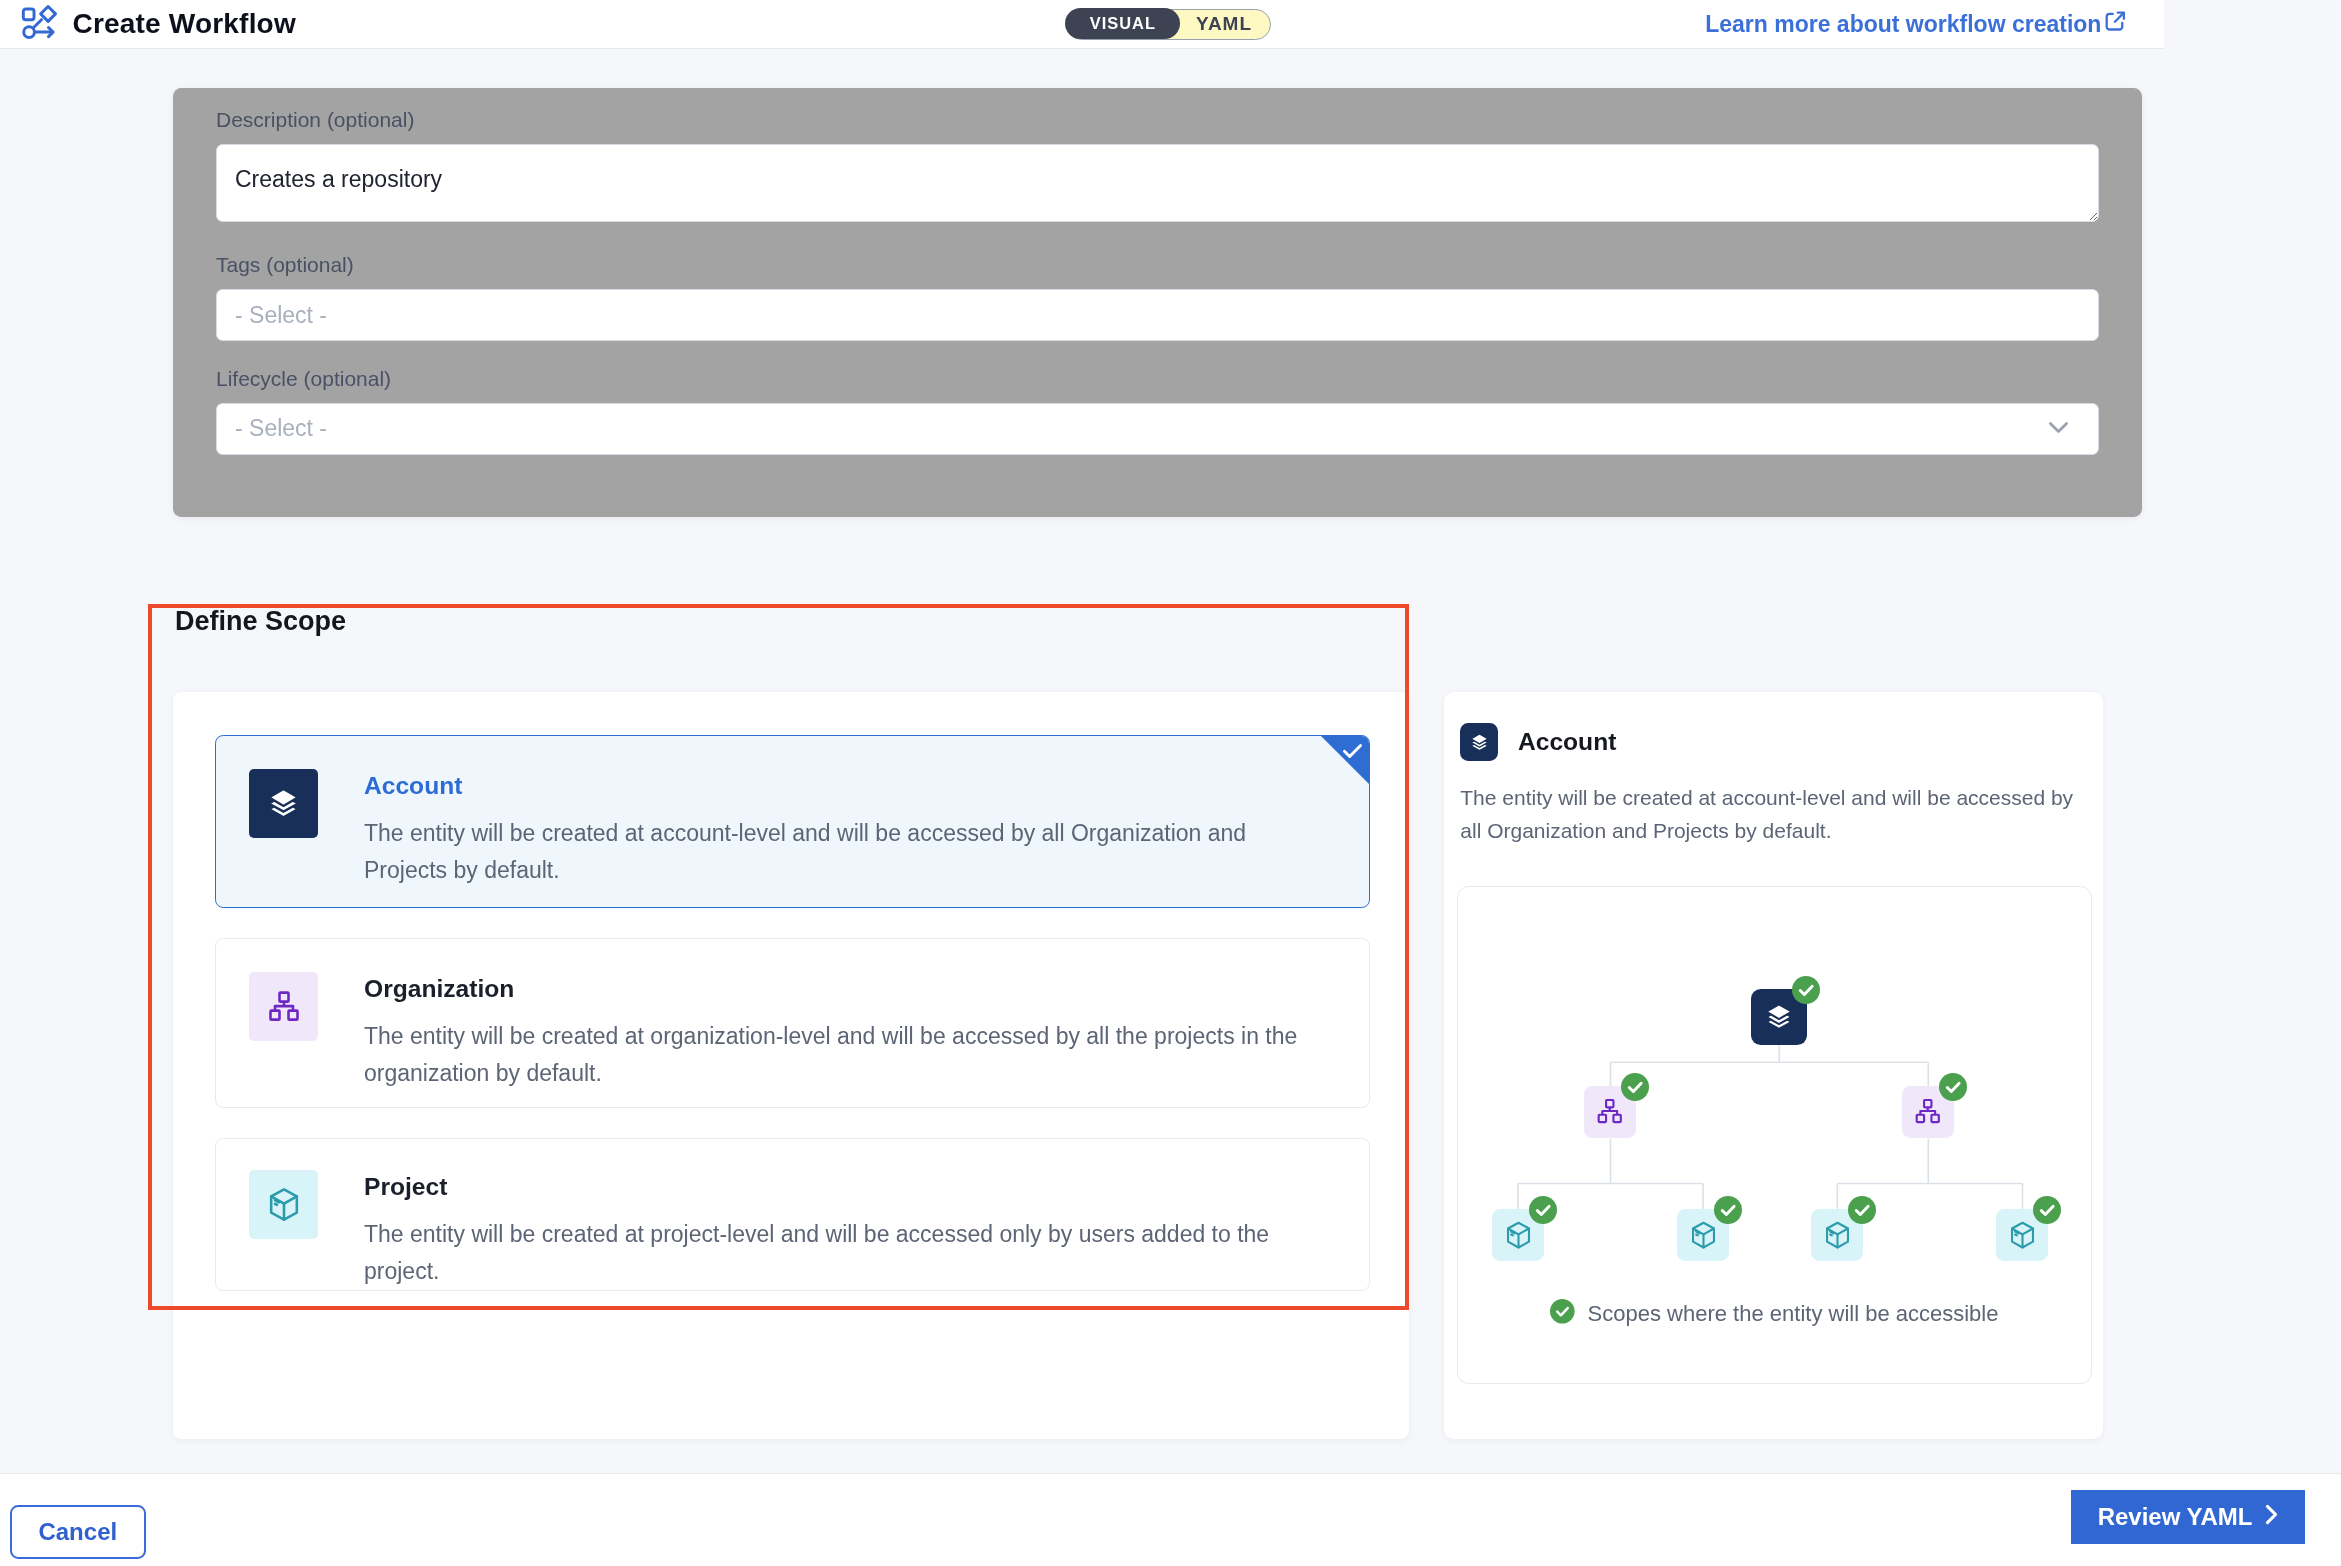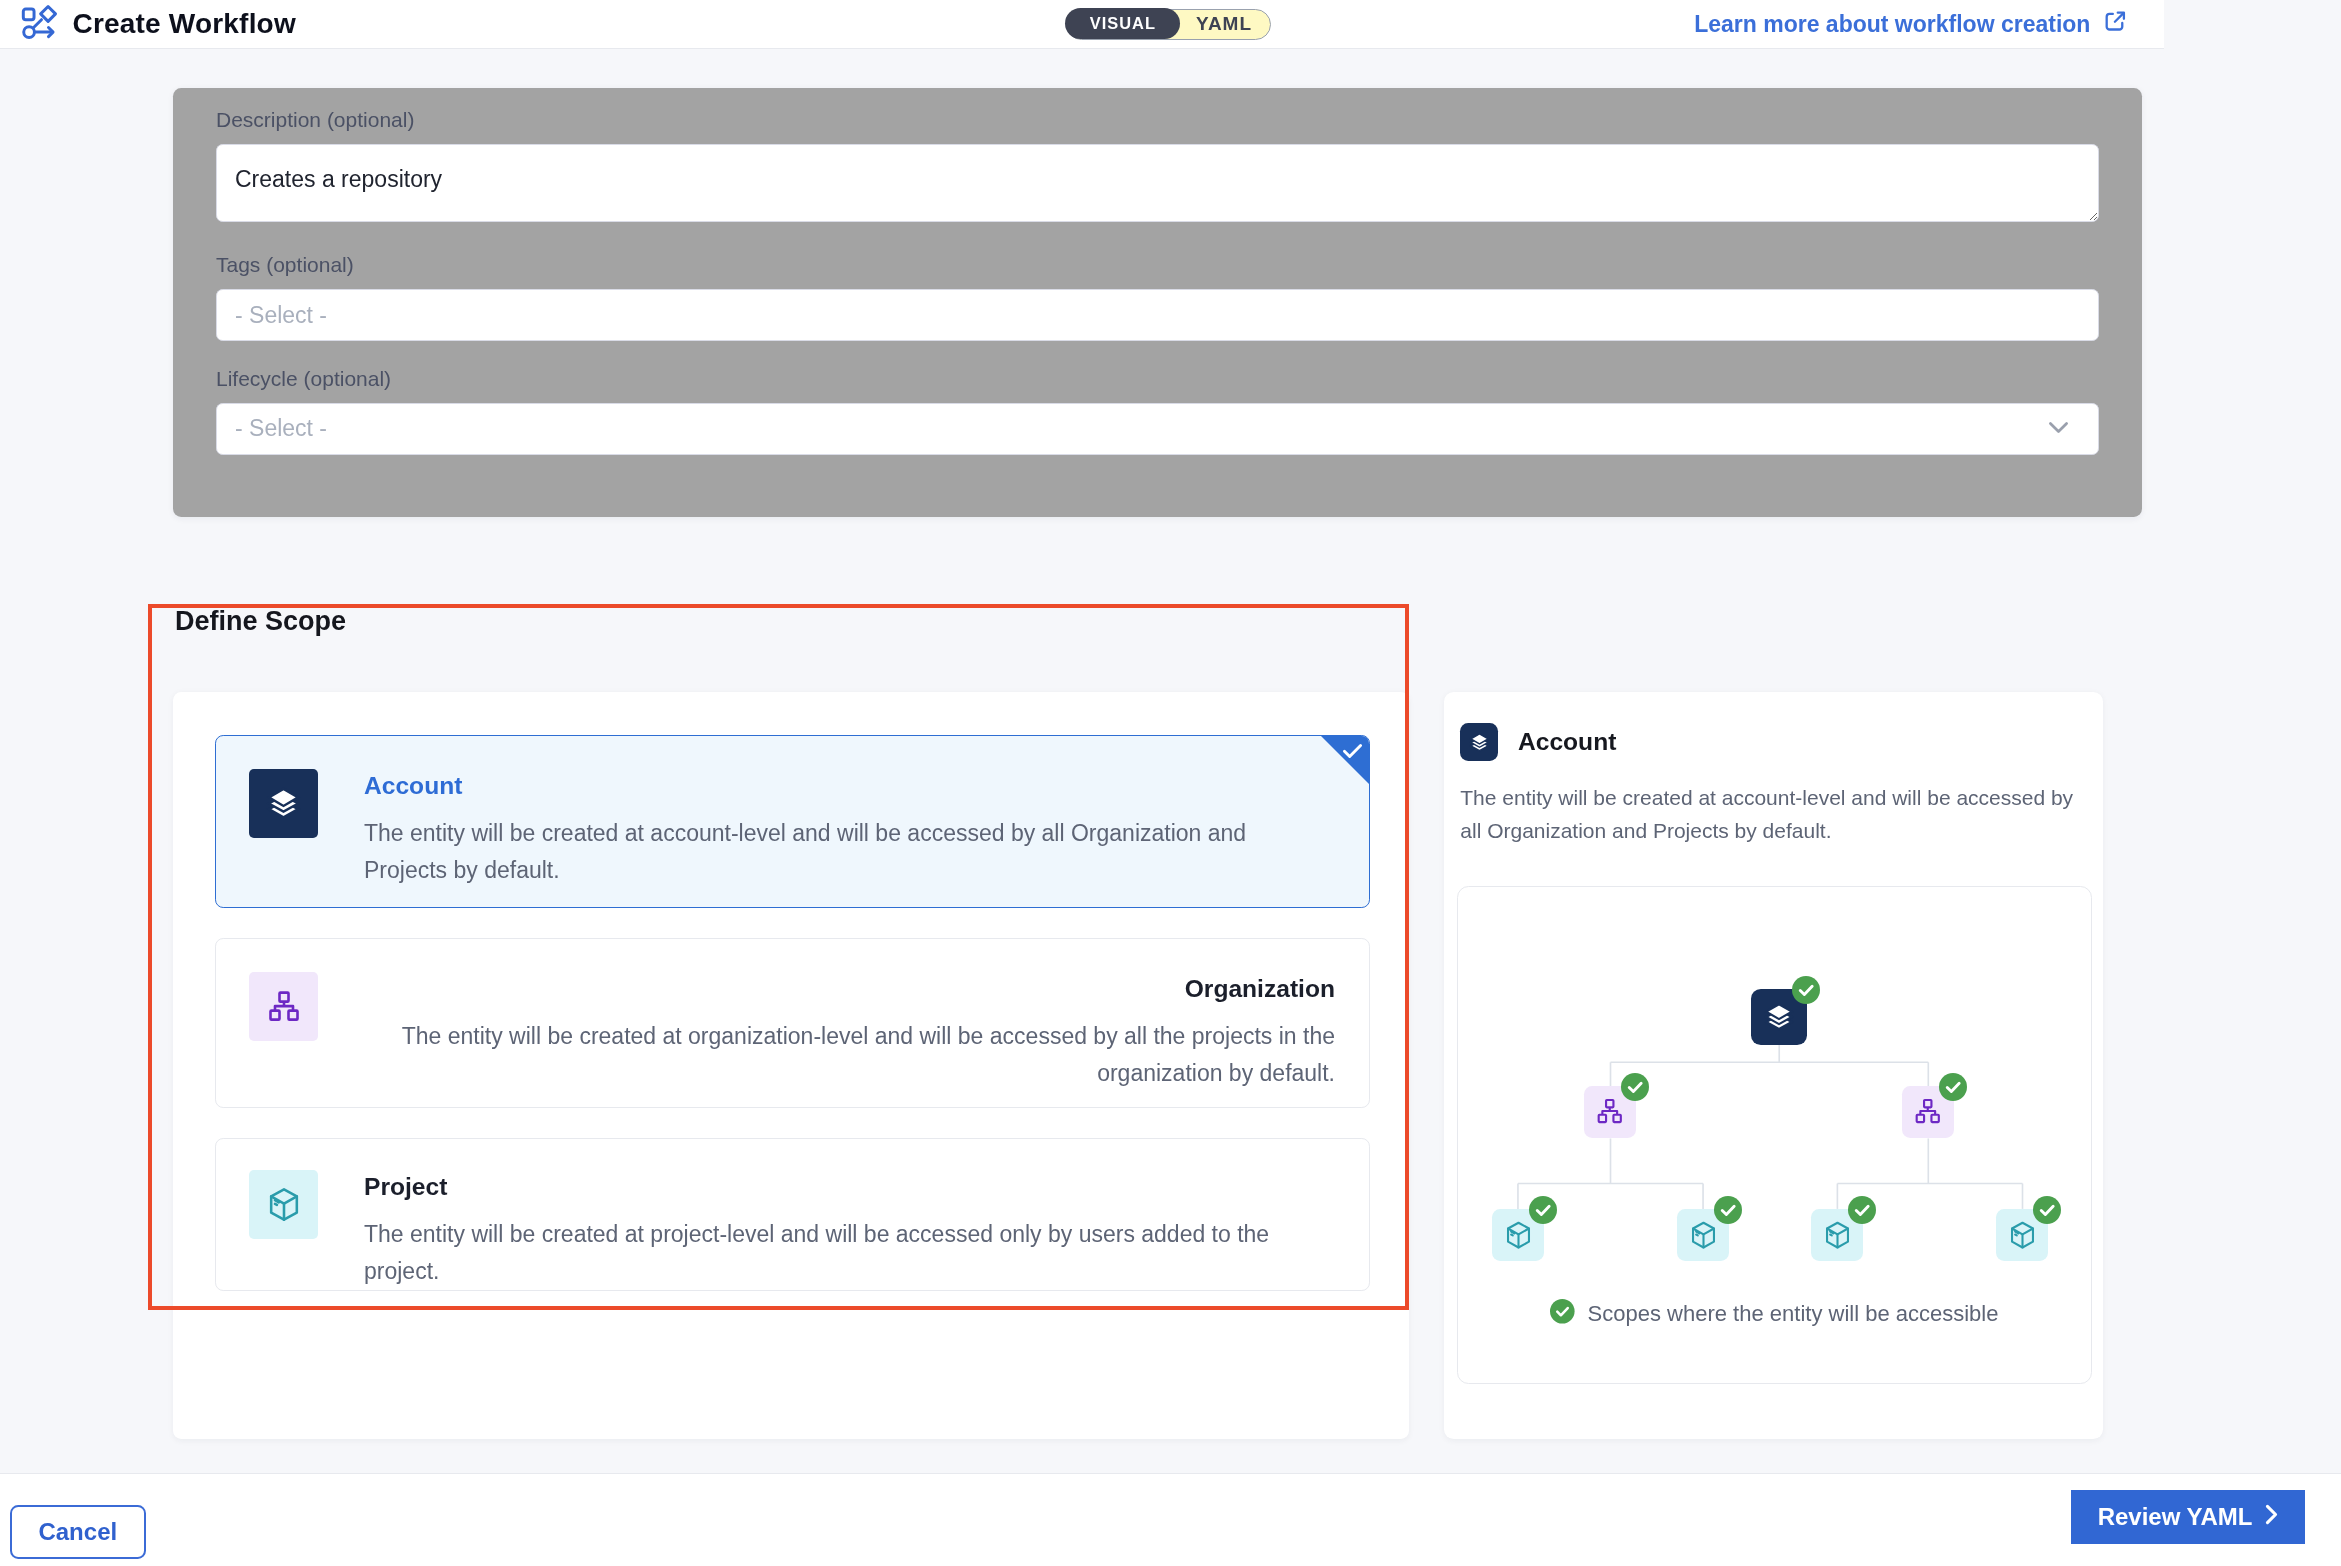--- a/index.html
+++ b/index.html
@@ -31,21 +31,21 @@
     font-size: 16.4px; font-weight: 700; letter-spacing: 1px; cursor: pointer;
   }
   .seg-yaml {
     position: absolute; right: 0; top: 0; width: 92px; height: 28px;
     display: flex; align-items: center; justify-content: center;
     color: #3e4353; font-size: 19px; font-weight: 700; letter-spacing: 1px; cursor: pointer;
   }
 
   .learn-link {
     position: absolute; right: 36px; top: 0; height: 48px;
-    display: flex; align-items: center; gap: 13px;
+    display: flex; align-items: center; gap: 2px;
     color: #3b6fd9; font-size: 23px; font-weight: 600; cursor: pointer; text-decoration: none;
   }
 
   
   .form-card {
     position: absolute; left: 173px; top: 88px; width: 1969px; height: 429px;
     background: #a3a3a3; border-radius: 8.2px;
     box-shadow: 0 1.6px 6.6px rgba(25, 35, 60, .06);
     padding: 19.7px 43px 0 43px;
   }
@@ -86,21 +86,21 @@
     background: #fff; border-radius: 8.2px;
     box-shadow: 0 1.6px 6.6px rgba(25, 35, 60, .05);
     padding: 43px 39px 0 42px; z-index: 5;
   }
   .option-card {
     position: relative; display: flex; align-items: flex-start; gap: 46px;
     border: 1.6px solid #e7e9ee; border-radius: 8.2px; background: #fff;
     padding: 33px 34px 0 33px; margin-bottom: 30px; cursor: pointer; overflow: hidden;
   }
   .option-card.h-account { min-height: 173px; }
-  .option-card.h-org { min-height: 170px; text-align: right; }
+  .option-card.h-org { min-height: 170px; }
   .option-card.h-project { min-height: 139px; padding-top: 31px; }
   .option-card.selected { border-color: #2e6ed3; background: #eff7fd; }
   .option-icon {
     width: 69px; height: 69px; border-radius: 4.9px; flex: none;
     display: flex; align-items: center; justify-content: center;
   }
   .icon-navy { background: #183059; }
   .icon-purple { background: #f1e7fb; }
   .icon-teal { background: #d9f4f8; }
   .option-title { font-size: 24.6px; font-weight: 700; color: #1b1f2b; margin: 3.3px 0 14.8px; }

